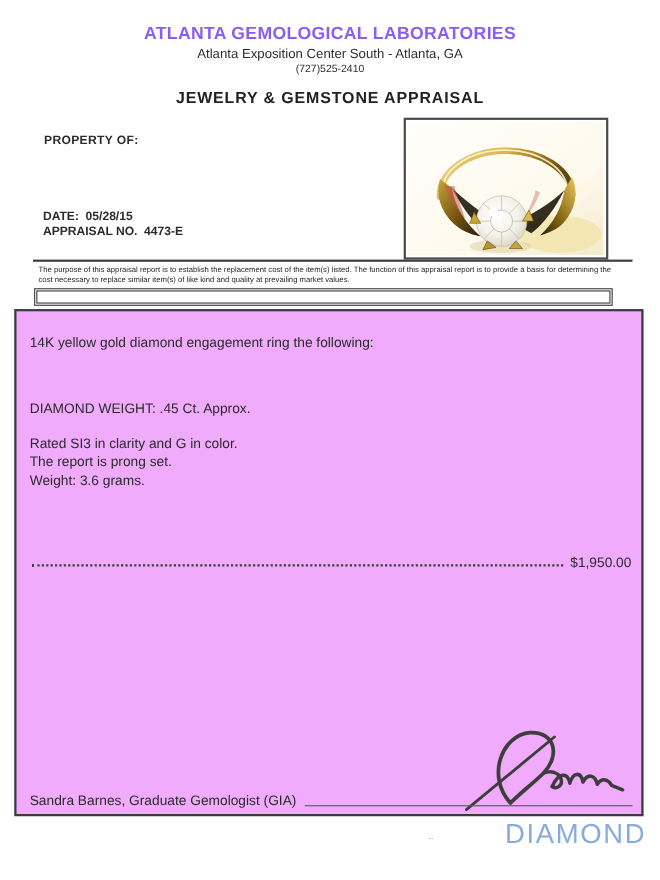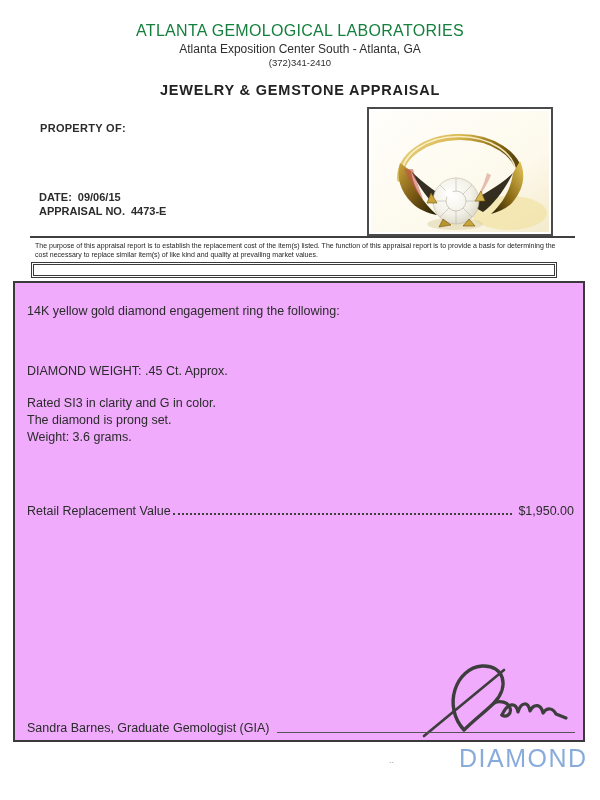--- a/index.html
+++ b/index.html
@@ -7,21 +7,21 @@
   .page {
     position: relative;
     width: 600px; height: 800px;
     background: #ffffff;
     font-family: "Liberation Sans", sans-serif;
     color: #2b2b2b;
     overflow: hidden;
     margin: 0 auto;
   }
   .header { position: absolute; top: 22px; left: 0; width: 600px; text-align: center; }
-  .org-name { font-size: 16px; font-weight: normal; letter-spacing: 0.3px; color: #15803d; }
+  .org-name { font-size: 16px; font-weight: bold; letter-spacing: 0.3px; color: #8b5cf6; }
   .org-address { font-size: 12px; margin-top: 2px; color: #2e2e2e; }
   .org-phone { font-size: 9.5px; margin-top: 1px; color: #2e2e2e; }
   .doc-title { font-size: 14.5px; font-weight: bold; letter-spacing: 0.8px; margin-top: 14px; color: #222; }
 
   .property-of { position: absolute; left: 40px; top: 122px; font-size: 11px; font-weight: bold; letter-spacing: 0.3px; }
 
   .photo-frame {
     position: absolute; left: 367px; top: 107px;
     width: 186px; height: 129px;
     border: 2px solid #4a4a4a;
@@ -84,21 +84,21 @@
   .scan-mark { position: absolute; left: 389px; top: 755px; font-size: 9px; color: #9a9a9a; }
 </style>
 </head>
 <body>
 
 <div class="page">
 
   <div class="header">
     <div class="org-name">ATLANTA GEMOLOGICAL LABORATORIES</div>
     <div class="org-address">Atlanta Exposition Center South - Atlanta, GA</div>
-    <div class="org-phone">(372)341-2410</div>
+    <div class="org-phone">(727)525-2410</div>
     <div class="doc-title">JEWELRY &amp; GEMSTONE APPRAISAL</div>
   </div>
 
   <div class="property-of">PROPERTY OF:</div>
 
   <div class="photo-frame">
     <div class="photo-inner">
       <svg width="178" height="121" viewBox="0 0 178 121" xmlns="http://www.w3.org/2000/svg">
         <defs>
           <linearGradient id="bg" x1="0" y1="0" x2="1" y2="1">
@@ -156,44 +156,43 @@
         <path d="M 60,82 L 66,92 L 56,92 Z" fill="#c9a43a" stroke="#7a5c0e" stroke-width="0.6"></path>
         <path d="M 110,80 L 114,90 L 104,90 Z" fill="#d8b84e" stroke="#7a5c0e" stroke-width="0.6"></path>
         <path d="M 72,108 L 80,114 L 68,116 Z" fill="#b8942c" stroke="#6e520c" stroke-width="0.6"></path>
         <path d="M 98,108 L 104,115 L 92,115 Z" fill="#c9a43a" stroke="#6e520c" stroke-width="0.6"></path>
       </svg>
     </div>
   </div>
 
   <div class="meta-block">
     <div class="meta-line">
-      <span>DATE:</span><span>09/06/15</span>
+      <span>DATE:</span><span>05/28/15</span>
     </div>
     <div class="meta-line">
       <span>APPRAISAL NO.</span><span>4473-E</span>
     </div>
   </div>
 
   <div class="divider"></div>
 
   <div class="disclaimer">The purpose of this appraisal report is to establish the replacement cost of the item(s) listed.  The function of this appraisal report is to provide a basis for determining the cost necessary to replace similar item(s) of like kind and quality at prevailing market values.</div>
 
   <div class="empty-box">
     <div class="empty-box-inner"></div>
   </div>
 
   <div class="main-box">
     <div class="desc d0">14K yellow gold diamond engagement ring the following:</div>
     <div class="desc d2">DIAMOND WEIGHT: .45 Ct. Approx.</div>
     <div class="desc d3">Rated SI3 in clarity and G in color.</div>
-    <div class="desc d4">The diamond is prong set.</div>
+    <div class="desc d4">The report is prong set.</div>
     <div class="desc d5">Weight: 3.6 grams.</div>
 
     <div class="retail-row">
-      <span>Retail Replacement Value</span>
       <span class="leader"></span>
       <span class="retail-amount">$1,950.00</span>
     </div>
 
     <div class="signature-wrap">
       <svg width="150" height="82" viewBox="0 0 150 82" xmlns="http://www.w3.org/2000/svg">
         <g fill="none" stroke="#3d3d3d" stroke-linecap="round" stroke-linejoin="round">
           <path d="M 4,78 L 84,12" stroke-width="2.6"></path>
           <path d="M 44,72 C 22,48 36,10 62,8 C 84,7 90,28 74,45 C 66,53 54,62 44,72" stroke-width="3.4"></path>
           <path d="M 74,45 C 80,42 88,44 90,50 C 92,56 86,60 82,57" stroke-width="3.2"></path>

